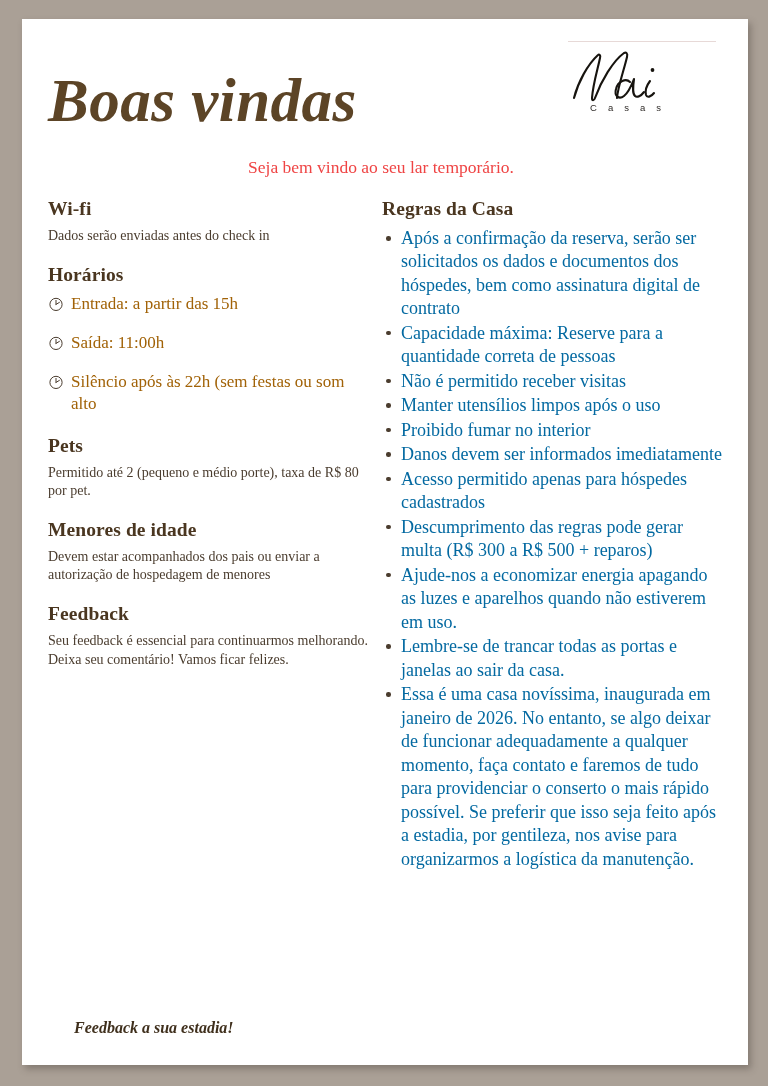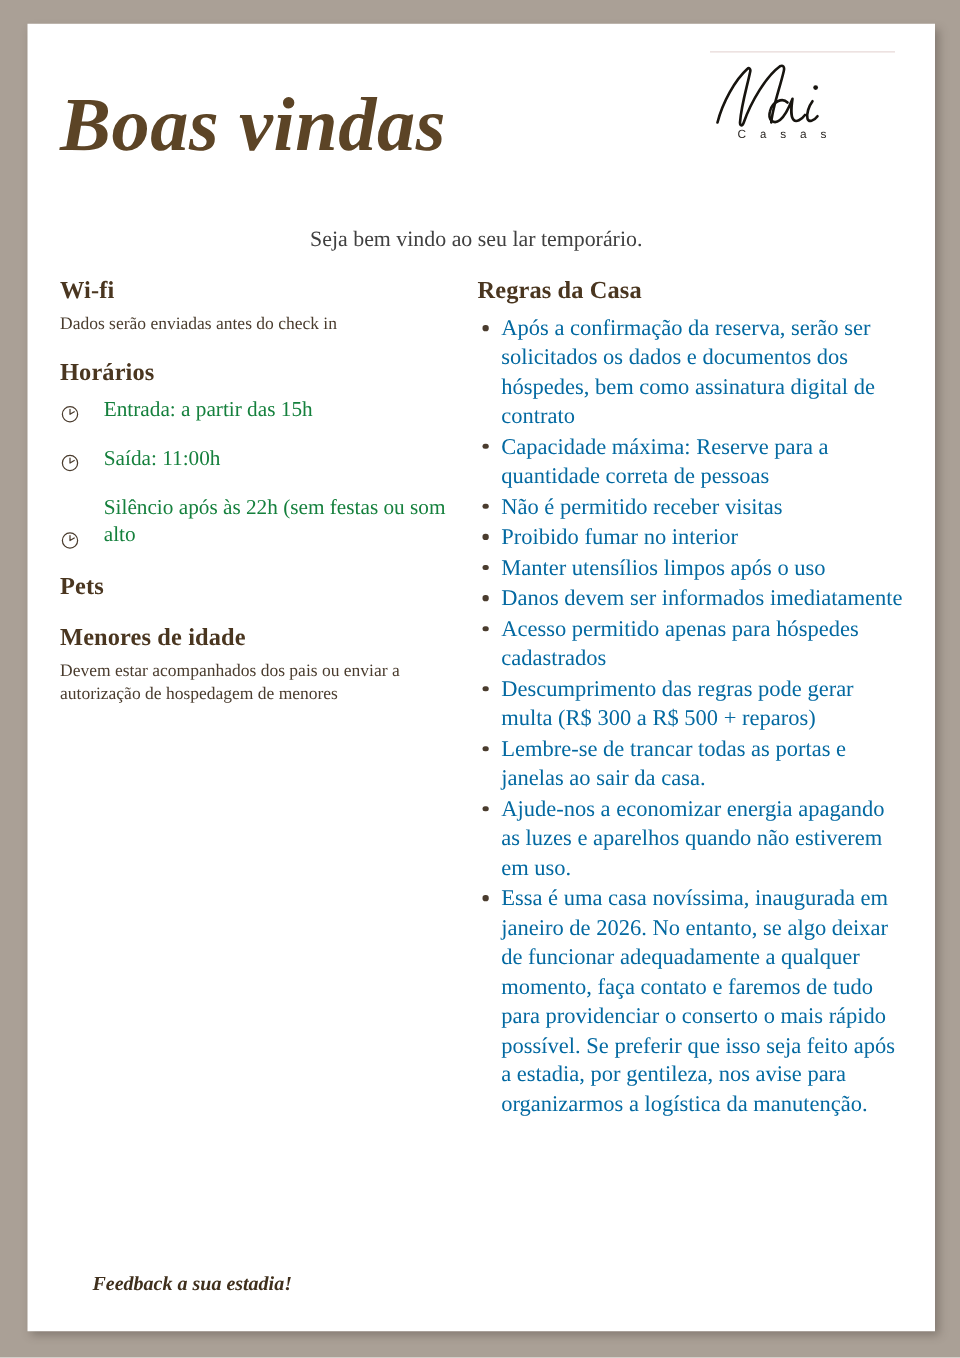--- a/index.html
+++ b/index.html
@@ -69,22 +69,22 @@
     text-align: left;
     letter-spacing: 0.5px;
     margin: 0;
     padding-top: 34px;
     line-height: 1.05;
     padding-right: 10px;
   }
   .subtitle {
     text-align: center;
     font-size: 17.5px;
-    color: #404040;
-    margin-top: 28px;
+    color: #ef4444;
+    margin-top: 4px;
     padding-right: 8px;
   }
 
   
   .columns {
     display: flex;
     margin-top: 20px;
     align-items: flex-start;
   }
   .col-left {
@@ -109,26 +109,25 @@
   p.body {
     font-size: 14px;
     line-height: 1.30;
     color: #4a3c2e;
     margin: 0;
   }
 
   
   .time-row {
     display: flex;
-    align-items: flex-end;
+    align-items: flex-start;
     margin-bottom: 17px;
     font-size: 17px;
     line-height: 1.30;
-    color: #15803d;
-    gap: 12px;
+    color: #a16207;
   }
   .time-row:last-child { margin-bottom: 0; }
   .clock-icon {
     flex: 0 0 auto;
     width: 16px;
     height: 16px;
     margin-right: 7px;
     margin-top: 3px;
   }
   .clock-icon svg { display: block; }
@@ -232,43 +231,48 @@
                 <circle cx="8" cy="8.4" r="6.1" fill="none" stroke="#4a3c2e" stroke-width="1"></circle>
                 <path d="M8 8.4 L8 4.4 M8 8.4 L11.4 6.4" fill="none" stroke="#4a3c2e" stroke-width="1" stroke-linecap="round"></path>
               </svg>
             </span>
             <span>Silêncio após às 22h (sem festas ou som alto</span>
           </div>
         </div>
 
         <div class="sec-block">
           <h2 class="sec">Pets</h2>
+          <p class="body">Permitido até 2 (pequeno e médio porte), taxa de R$ 80 por pet.</p>
         </div>
 
         <div class="sec-block">
           <h2 class="sec">Menores de idade</h2>
           <p class="body">Devem estar acompanhados dos pais ou enviar a autorização de hospedagem de menores</p>
         </div>
 
+        <div class="sec-block">
+          <h2 class="sec">Feedback</h2>
+          <p class="body">Seu feedback é essencial para continuarmos melhorando. Deixa seu comentário! Vamos ficar felizes.</p>
+        </div>
 
       </div>
 
       <div class="col-right">
         <h2 class="sec">Regras da Casa</h2>
         <ul class="rules">
           <li>Após a confirmação da reserva, serão ser solicitados os dados e documentos dos hóspedes, bem como assinatura digital de contrato</li>
           <li>Capacidade máxima: Reserve para a quantidade correta de pessoas</li>
           <li>Não é permitido receber visitas</li>
+          <li>Manter utensílios limpos após o uso</li>
           <li>Proibido fumar no interior</li>
-          <li>Manter utensílios limpos após o uso</li>
           <li>Danos devem ser informados imediatamente</li>
           <li>Acesso permitido apenas para hóspedes cadastrados</li>
           <li>Descumprimento das regras pode gerar multa (R$ 300 a R$ 500 + reparos)</li>
+          <li>Ajude-nos a economizar energia apagando as luzes e aparelhos quando não estiverem em uso.</li>
           <li>Lembre-se de trancar todas as portas e janelas ao sair da casa.</li>
-          <li>Ajude-nos a economizar energia apagando as luzes e aparelhos quando não estiverem em uso.</li>
           <li>Essa é uma casa novíssima, inaugurada em janeiro de 2026. No entanto, se algo deixar de funcionar adequadamente a qualquer momento, faça contato e faremos de tudo para providenciar o conserto o mais rápido possível. Se preferir que isso seja feito após a estadia, por gentileza, nos avise para organizarmos a logística da manutenção.</li>
         </ul>
       </div>
 
     </div>
 
     <div class="footer-note">Feedback a sua estadia!</div>
 
   </div>
 </div>

